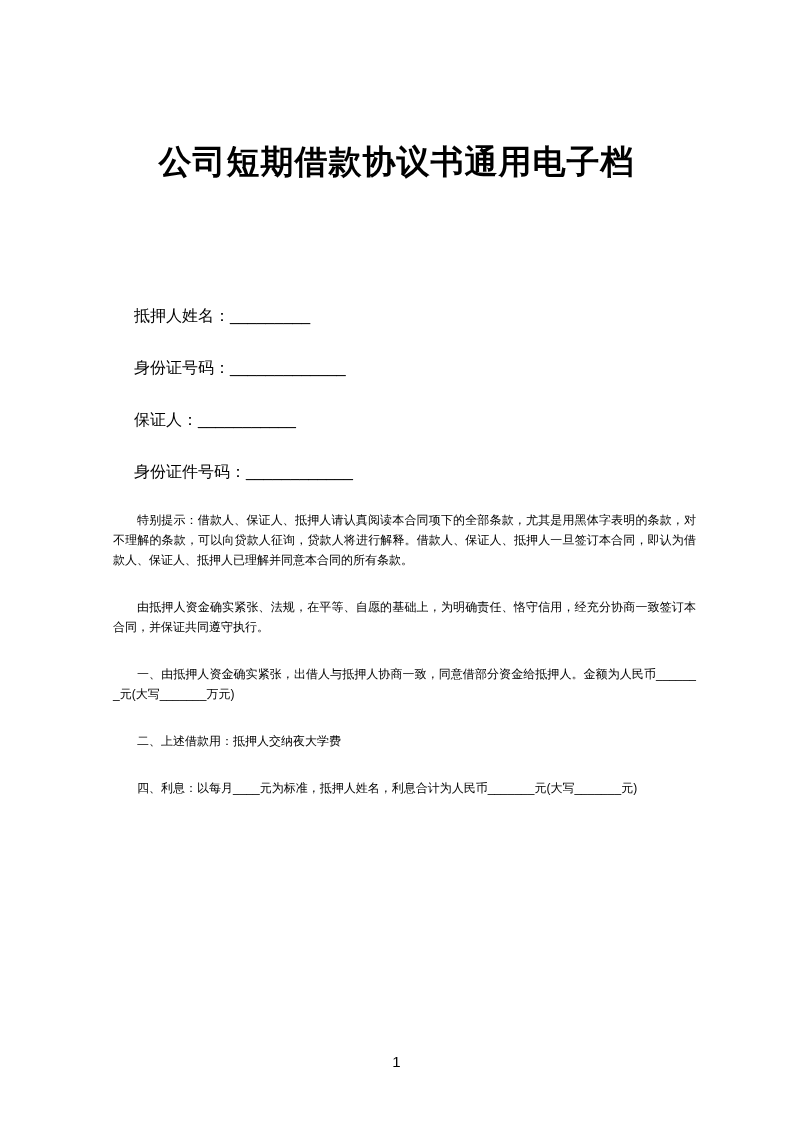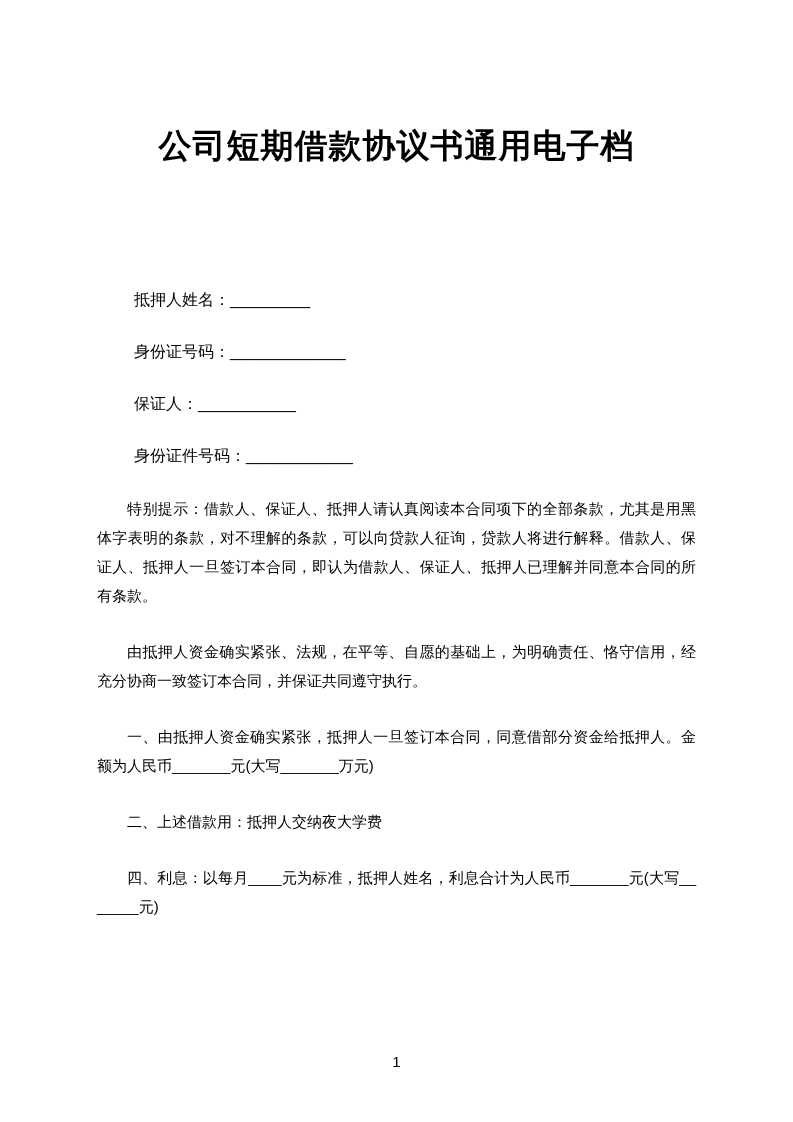--- a/index.html
+++ b/index.html
@@ -12,21 +12,21 @@
     width: 793px;
     height: 1122px;
     margin: 0 auto;
     background: #ffffff;
     color: #000000;
     font-family: "Liberation Sans", "DejaVu Sans", sans-serif;
     overflow: hidden;
     box-sizing: border-box;
   }
   .content {
-    padding: 0 97px;
+    padding: 16px 97px;
   }
   .doc-title {
     margin: 0;
     padding-top: 124px;
     font-size: 33px;
     line-height: 44px;
     font-weight: bold;
     text-align: center;
     letter-spacing: 1px;
   }
@@ -40,23 +40,23 @@
     margin-bottom: 25px;
     white-space: nowrap;
   }
   .field-line .blank {
     letter-spacing: 0;
   }
   .body-text {
     margin-top: 6px;
   }
   .body-text p {
-    margin: 0 0 27px 0;
-    font-size: 15px;
-    line-height: 29px;
+    margin: 0 0 27px 16px;
+    font-size: 12px;
+    line-height: 20px;
     text-indent: 2em;
     text-align: justify;
     word-break: break-all;
   }
   .page-number {
     position: absolute;
     bottom: 50px;
     left: 0;
     width: 100%;
     text-align: center;
@@ -83,21 +83,21 @@
         <span>保证人：</span><span class="blank">___________</span>
       </div>
       <div class="field-line">
         <span>身份证件号码：</span><span class="blank">____________</span>
       </div>
     </div>
 
     <div class="body-text">
       <p>特别提示：借款人、保证人、抵押人请认真阅读本合同项下的全部条款，尤其是用黑体字表明的条款，对不理解的条款，可以向贷款人征询，贷款人将进行解释。借款人、保证人、抵押人一旦签订本合同，即认为借款人、保证人、抵押人已理解并同意本合同的所有条款。</p>
       <p>由抵押人资金确实紧张、法规，在平等、自愿的基础上，为明确责任、恪守信用，经充分协商一致签订本合同，并保证共同遵守执行。</p>
-      <p>一、由抵押人资金确实紧张，抵押人一旦签订本合同，同意借部分资金给抵押人。金额为人民币_______元(大写_______万元)</p>
+      <p>一、由抵押人资金确实紧张，出借人与抵押人协商一致，同意借部分资金给抵押人。金额为人民币_______元(大写_______万元)</p>
       <p>二、上述借款用：抵押人交纳夜大学费</p>
       <p>四、利息：以每月____元为标准，抵押人姓名，利息合计为人民币_______元(大写_______元)</p>
     </div>
 
   </div>
 
   <div class="page-number">1</div>
 </div>
 
 </body></html>

